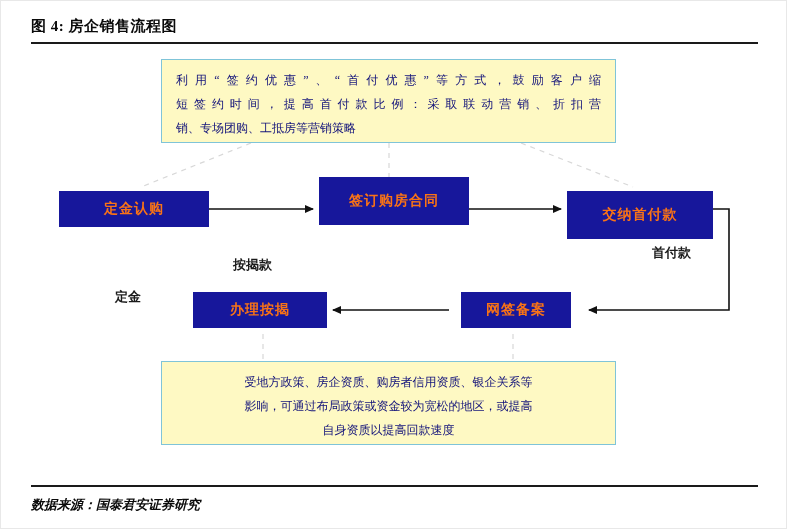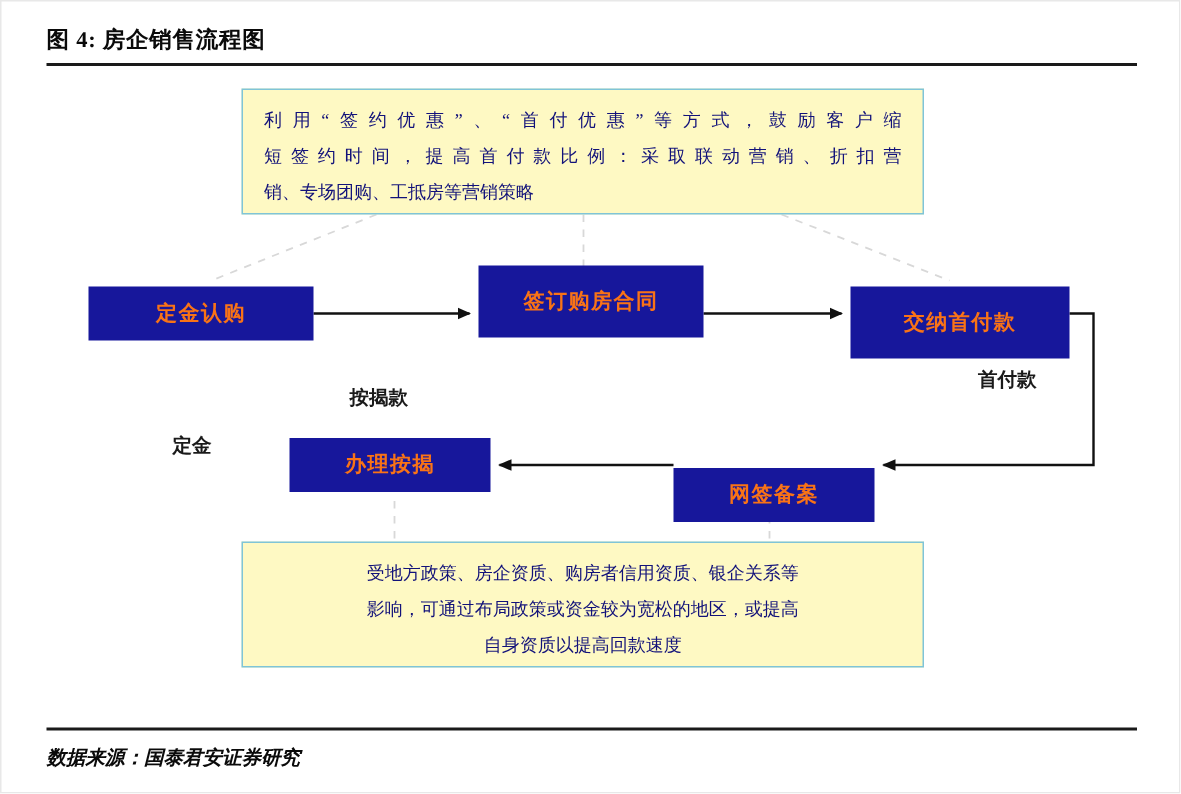--- a/index.html
+++ b/index.html
@@ -112,21 +112,21 @@
     display: flex;
     align-items: center;
     justify-content: center;
     letter-spacing: 1px;
     box-sizing: border-box;
   }
   #box-dingjin   { left: 58px;  top: 190px; width: 150px; height: 36px; }
   #box-hetong    { left: 318px; top: 176px; width: 150px; height: 48px; }
   #box-shoufu    { left: 566px; top: 190px; width: 146px; height: 48px; }
   #box-anjie     { left: 192px; top: 291px; width: 134px; height: 36px; }
-  #box-wangqian  { left: 448px; top: 291px; width: 134px; height: 36px; margin-top: 20px; }
+  #box-wangqian  { left: 460px; top: 291px; width: 110px; height: 36px; }
 
   
   .slabel {
     position: absolute;
     font-family: "Liberation Serif", serif;
     font-weight: bold;
     font-size: 13px;
     color: #1a1a1a;
     white-space: nowrap;
   }

